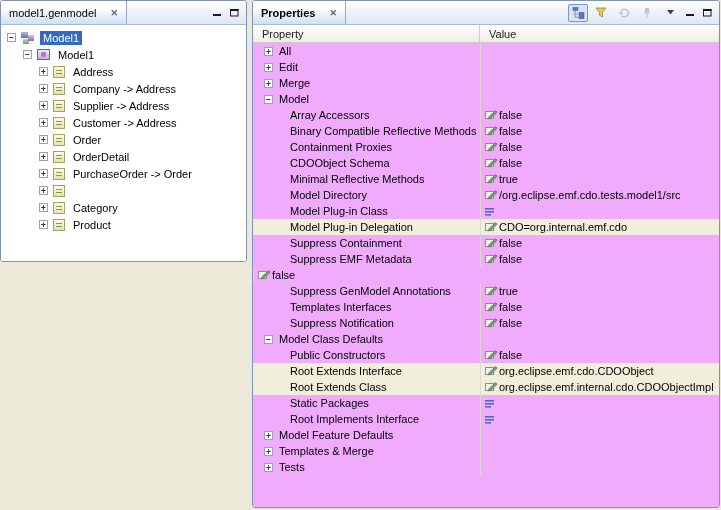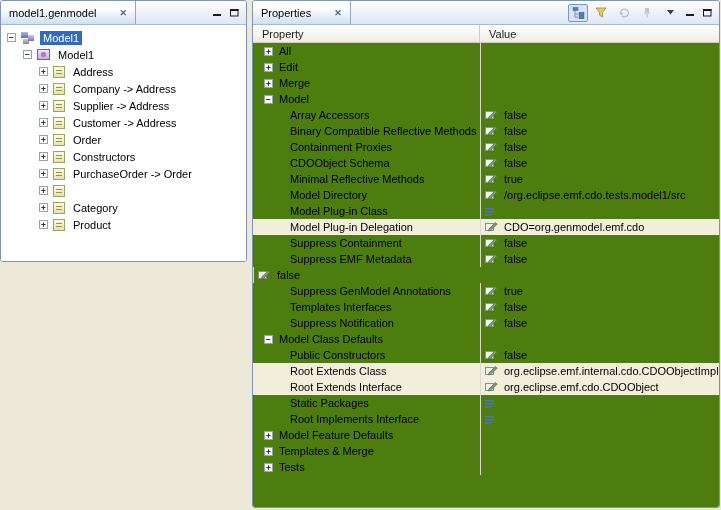--- a/index.html
+++ b/index.html
@@ -2,52 +2,52 @@
 <html><head>
 <meta charset="utf-8">
 <style>
 *{box-sizing:border-box;margin:0;padding:0}
 html,body{width:721px;height:510px}
 body{position:relative;overflow:hidden;background:#ece9d8;font-family:"Liberation Sans",sans-serif;font-size:11px;color:#000}
 .pane{position:absolute;background:#fff;border:1px solid #7d93bc;border-radius:3px;overflow:hidden}
 .editor-pane{left:0;top:0;width:247px;height:262px}
 .props-pane{left:252px;top:0;width:468px;height:508px}
 .tabstrip{height:24px;display:flex;align-items:stretch;background:linear-gradient(#fdfdfe,#dde7f4);border-bottom:1px solid #a6b9d5}
-.tab{display:flex;align-items:center;gap:23px;padding:0 8px;background:linear-gradient(#ffffff 30%,#cfdff3);border-right:1px solid #92a8ca;border-top-left-radius:2px}
+.tab{display:flex;align-items:center;gap:14px;padding:0 8px;background:linear-gradient(#ffffff 30%,#cfdff3);border-right:1px solid #92a8ca;border-top-left-radius:2px}
 .tab-label{white-space:nowrap}
-.props-pane .tab-label{font-weight:normal}
+.props-pane .tab-label{font-weight:bold}
 .tab-close{font-size:9px;color:#55657d;font-weight:bold;cursor:default}
 .strip-right{margin-left:auto;display:flex;align-items:center;gap:3px;padding-right:5px}
 .tbtn{width:20px;height:18px;display:flex;align-items:center;justify-content:center;border:1px solid transparent;border-radius:2px}
 .tbtn.pressed{border-color:#7a96c6;background:#d8e4f4}
 .tbtn.disabled{opacity:.38}
 .winbtn{width:14px;height:14px;display:flex;align-items:center;justify-content:center}
 
 .tree{padding:4px 2px;height:calc(100% - 24px);background:#fff}
 .tree-row{display:flex;align-items:center;height:17px;white-space:nowrap}
 .twisty{width:9px;height:9px;flex:none;border:1px solid #99a1b3;background:#fff;color:#333;font:bold 8px/7px "DejaVu Sans Mono",monospace;text-align:center;margin-right:5px}
 .ticon{flex:none;margin-right:5px}
 .genmodel-icon{width:14px;height:14px;background:linear-gradient(#aebedf,#5870a8) 0 1px/7px 6px no-repeat,linear-gradient(#d8c2e8,#9a66b8) 7px 4px/6px 6px no-repeat,linear-gradient(#b8d8ba,#6aa06e) 2px 8px/6px 5px no-repeat}
 .genpackage-icon{width:13px;height:11px;border:1px solid #7a5a9a;background:radial-gradient(circle at 50% 50%,#a97fc4 0 2.5px,transparent 3px),linear-gradient(#f0e6f8,#cbadde)}
 .genclass-icon{width:12px;height:12px;border:1px solid #9aa36a;background:linear-gradient(#fdfae6,#e8e2ac);position:relative}
 .genclass-icon::after{content:"";position:absolute;left:2px;top:3px;width:6px;height:1px;background:#8a9a4a;box-shadow:0 3px 0 #8a9a4a}
 .tlabel{padding:1px 3px}
 .tlabel.sel{background:#316ac5;color:#fff}
 
-.ptable{height:calc(100% - 24px);background:#4d7c0f;overflow:hidden}
+.ptable{height:calc(100% - 24px);background:#f0abfc;overflow:hidden}
 .thead{display:flex;height:18px;background:linear-gradient(#ffffff,#efece5);border-bottom:1px solid #cfccc3;align-items:stretch}
 .th{padding:0 9px;display:flex;align-items:center;color:#222}
 .th-property{width:227px;border-right:1px solid #cfccc3}
 .th-value{flex:1}
 .prow{display:flex;height:16px;align-items:stretch}
 .prow.hl{background:#f2eedc}
 .pcell{width:227px;flex:none;display:flex;align-items:center;overflow:hidden;white-space:nowrap;padding-left:37px}
 .prow.cat .pcell{padding-left:11px}
 .pcell .twisty{margin-right:6px}
-.vcell{flex:1;display:flex;align-items:center;gap:5px;border-left:1px solid #dbd8cf;padding-left:4px;overflow:hidden;white-space:nowrap}
+.vcell{flex:1;display:flex;align-items:center;border-left:1px solid #dbd8cf;padding-left:4px;overflow:hidden;white-space:nowrap}
 .vicon{flex:none;display:flex;align-items:center}
 .vtext{white-space:nowrap}
 </style>
 </head>
 <body>
 
 <div class="pane editor-pane">
   <div class="tabstrip">
     <div class="tab">
       <span class="tab-label">model1.genmodel</span>
@@ -99,21 +99,21 @@
         <span class="tlabel">Customer -&gt; Address</span>
       </div>
       <div class="tree-row" style="padding-left: 36px;">
         <span class="twisty">+</span>
         <span class="ticon genclass-icon"></span>
         <span class="tlabel">Order</span>
       </div>
       <div class="tree-row" style="padding-left: 36px;">
         <span class="twisty">+</span>
         <span class="ticon genclass-icon"></span>
-        <span class="tlabel">Constructors</span>
+        <span class="tlabel">OrderDetail</span>
       </div>
       <div class="tree-row" style="padding-left: 36px;">
         <span class="twisty">+</span>
         <span class="ticon genclass-icon"></span>
         <span class="tlabel">PurchaseOrder -&gt; Order</span>
       </div>
       <div class="tree-row" style="padding-left: 36px;">
         <span class="twisty">+</span>
         <span class="ticon genclass-icon"></span>
       </div>
@@ -318,21 +318,21 @@
           <span class="pcell">
             <span class="plabel">Model Plug-in Delegation</span>
           </span>
           <span class="vcell">
             <span class="vicon">
               <svg width="14" height="10" viewBox="0 0 14 10">
                 <rect x="0.5" y="1.5" width="8" height="7" fill="#f2f2ec" stroke="#8f8f85"></rect>
                 <path d="M3.5 8.8l.4-2 6.6-6.3 1.7 1.7-6.6 6.3z" fill="#7a9a7a" stroke="#4a6a4a" stroke-width="0.6"></path>
               </svg>
             </span>
-            <span class="vtext">CDO=org.genmodel.emf.cdo</span>
+            <span class="vtext">CDO=org.internal.emf.cdo</span>
           </span>
         </div>
         <div class="prow">
           <span class="pcell">
             <span class="plabel">Suppress Containment</span>
           </span>
           <span class="vcell">
             <span class="vicon">
               <svg width="14" height="10" viewBox="0 0 14 10">
                 <rect x="0.5" y="1.5" width="8" height="7" fill="#f2f2ec" stroke="#8f8f85"></rect>
@@ -425,44 +425,44 @@
               <svg width="14" height="10" viewBox="0 0 14 10">
                 <rect x="0.5" y="1.5" width="8" height="7" fill="#f2f2ec" stroke="#8f8f85"></rect>
                 <path d="M3.5 8.8l.4-2 6.6-6.3 1.7 1.7-6.6 6.3z" fill="#7a9a7a" stroke="#4a6a4a" stroke-width="0.6"></path>
               </svg>
             </span>
             <span class="vtext">false</span>
           </span>
         </div>
         <div class="prow hl">
           <span class="pcell">
+            <span class="plabel">Root Extends Interface</span>
+          </span>
+          <span class="vcell">
+            <span class="vicon">
+              <svg width="14" height="10" viewBox="0 0 14 10">
+                <rect x="0.5" y="1.5" width="8" height="7" fill="#f2f2ec" stroke="#8f8f85"></rect>
+                <path d="M3.5 8.8l.4-2 6.6-6.3 1.7 1.7-6.6 6.3z" fill="#7a9a7a" stroke="#4a6a4a" stroke-width="0.6"></path>
+              </svg>
+            </span>
+            <span class="vtext">org.eclipse.emf.cdo.CDOObject</span>
+          </span>
+        </div>
+        <div class="prow hl">
+          <span class="pcell">
             <span class="plabel">Root Extends Class</span>
           </span>
           <span class="vcell">
             <span class="vicon">
               <svg width="14" height="10" viewBox="0 0 14 10">
                 <rect x="0.5" y="1.5" width="8" height="7" fill="#f2f2ec" stroke="#8f8f85"></rect>
                 <path d="M3.5 8.8l.4-2 6.6-6.3 1.7 1.7-6.6 6.3z" fill="#7a9a7a" stroke="#4a6a4a" stroke-width="0.6"></path>
               </svg>
             </span>
             <span class="vtext">org.eclipse.emf.internal.cdo.CDOObjectImpl</span>
-          </span>
-        </div>
-        <div class="prow hl">
-          <span class="pcell">
-            <span class="plabel">Root Extends Interface</span>
-          </span>
-          <span class="vcell">
-            <span class="vicon">
-              <svg width="14" height="10" viewBox="0 0 14 10">
-                <rect x="0.5" y="1.5" width="8" height="7" fill="#f2f2ec" stroke="#8f8f85"></rect>
-                <path d="M3.5 8.8l.4-2 6.6-6.3 1.7 1.7-6.6 6.3z" fill="#7a9a7a" stroke="#4a6a4a" stroke-width="0.6"></path>
-              </svg>
-            </span>
-            <span class="vtext">org.eclipse.emf.cdo.CDOObject</span>
           </span>
         </div>
         <div class="prow">
           <span class="pcell">
             <span class="plabel">Static Packages</span>
           </span>
           <span class="vcell">
             <span class="vicon">
               <svg width="11" height="9" viewBox="0 0 11 9">
                 <rect y="1" width="9" height="1.6" fill="#4f6fc0"></rect>

